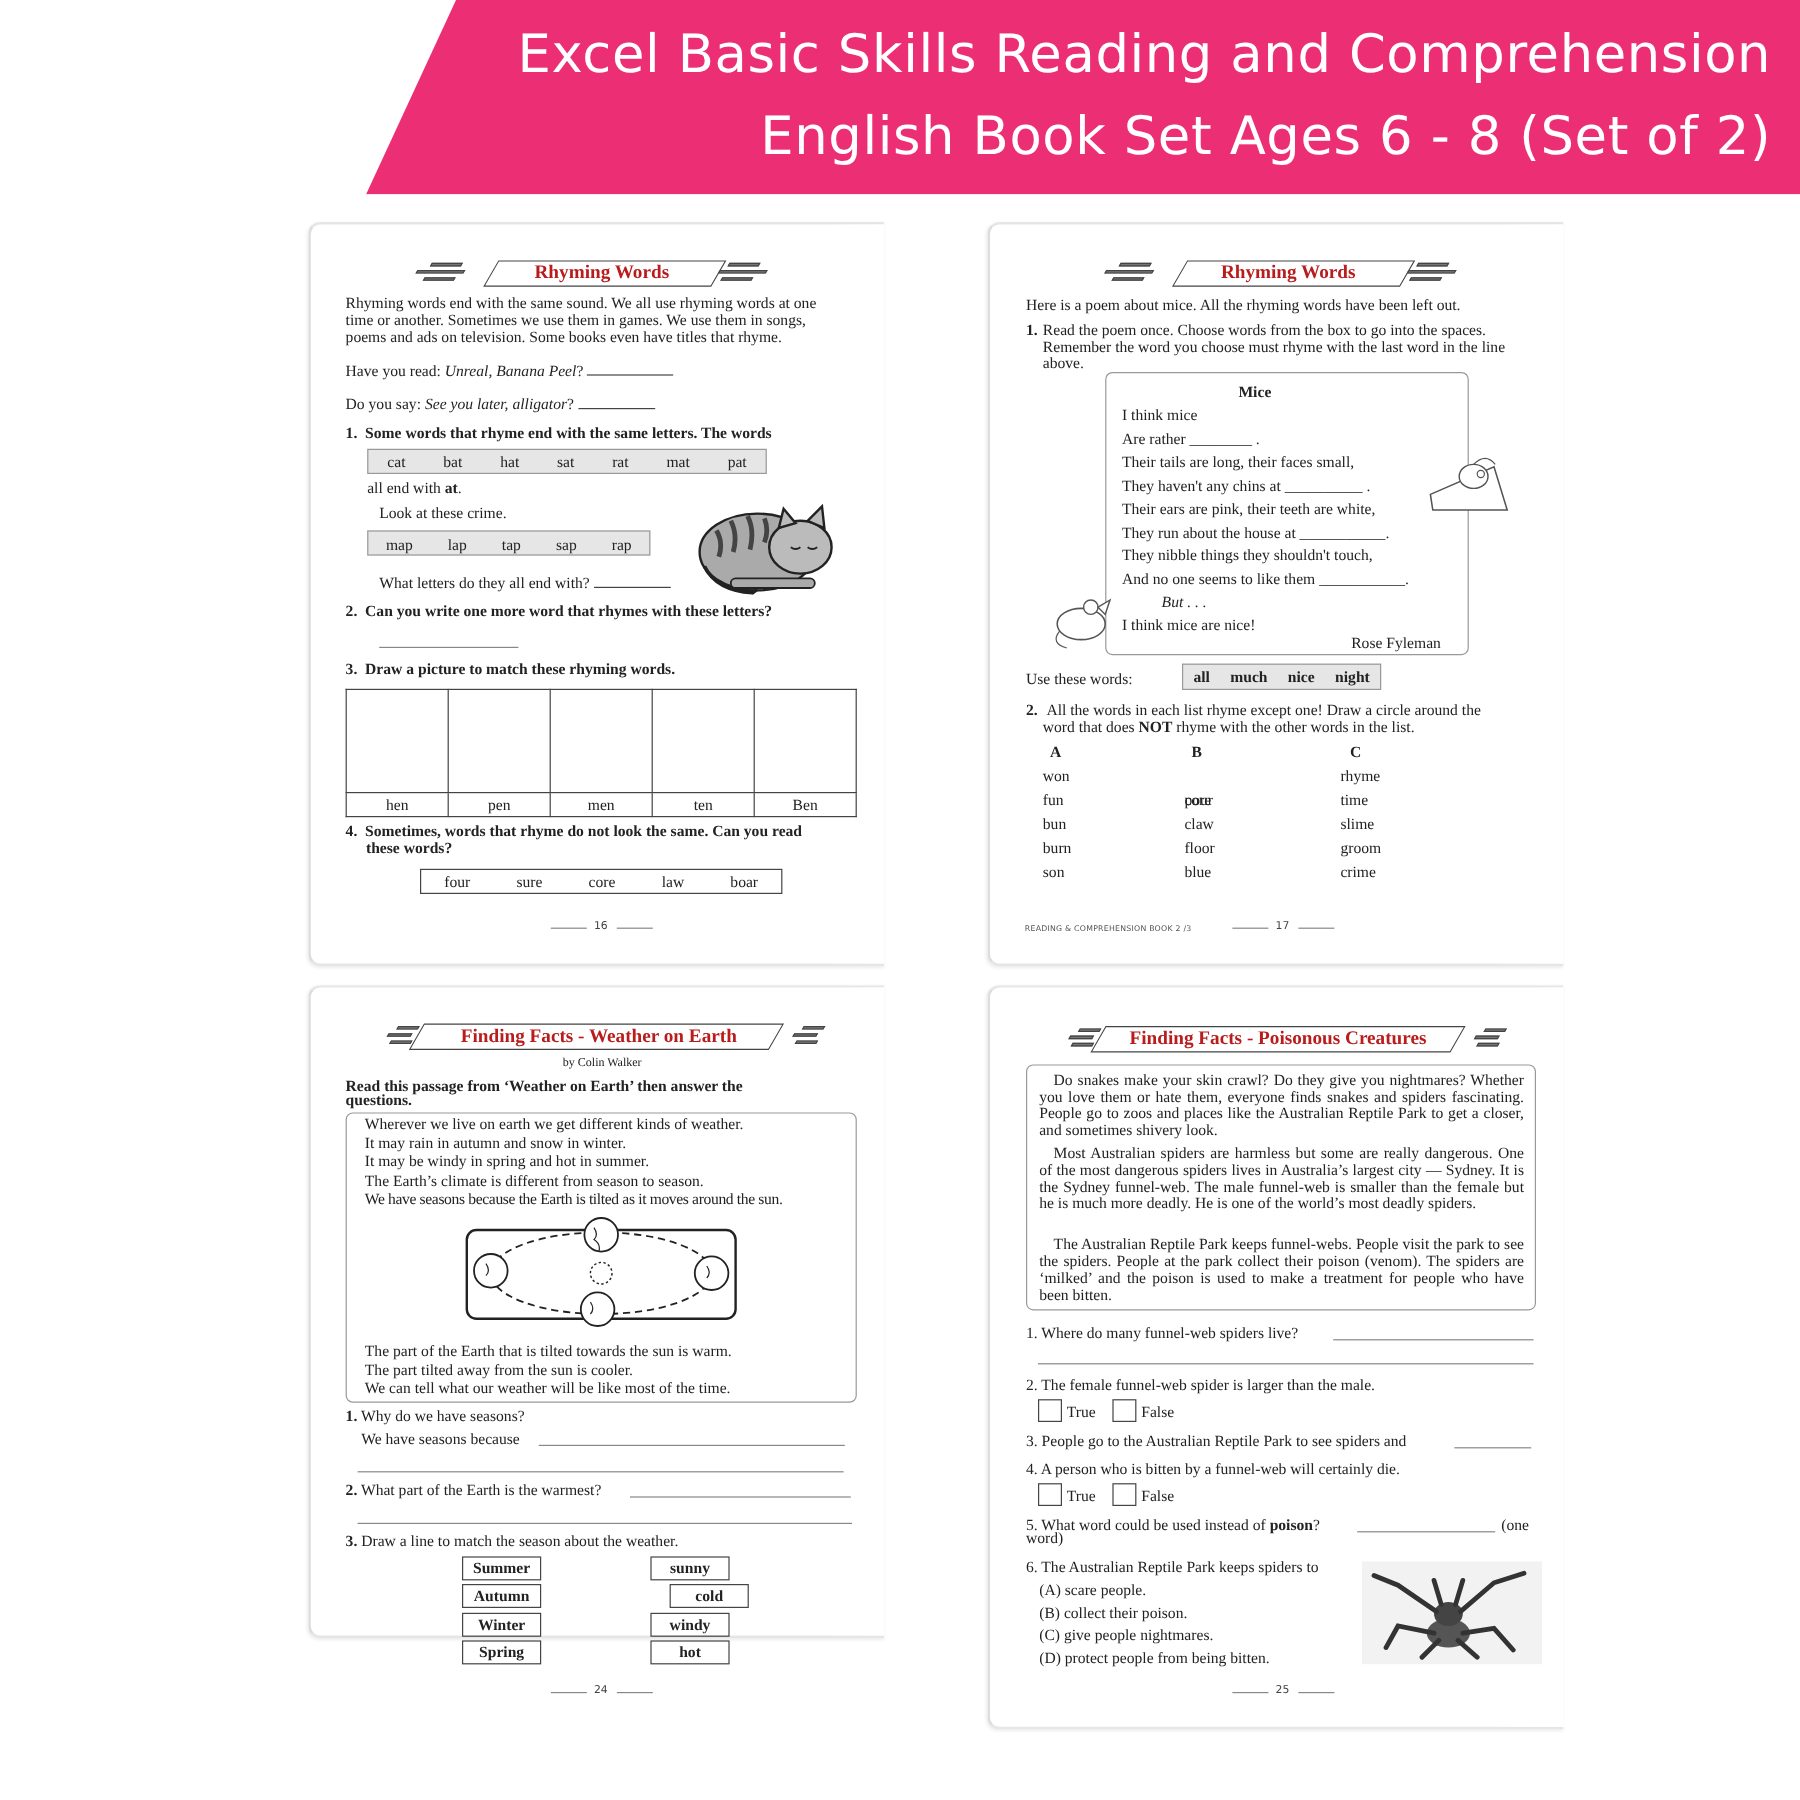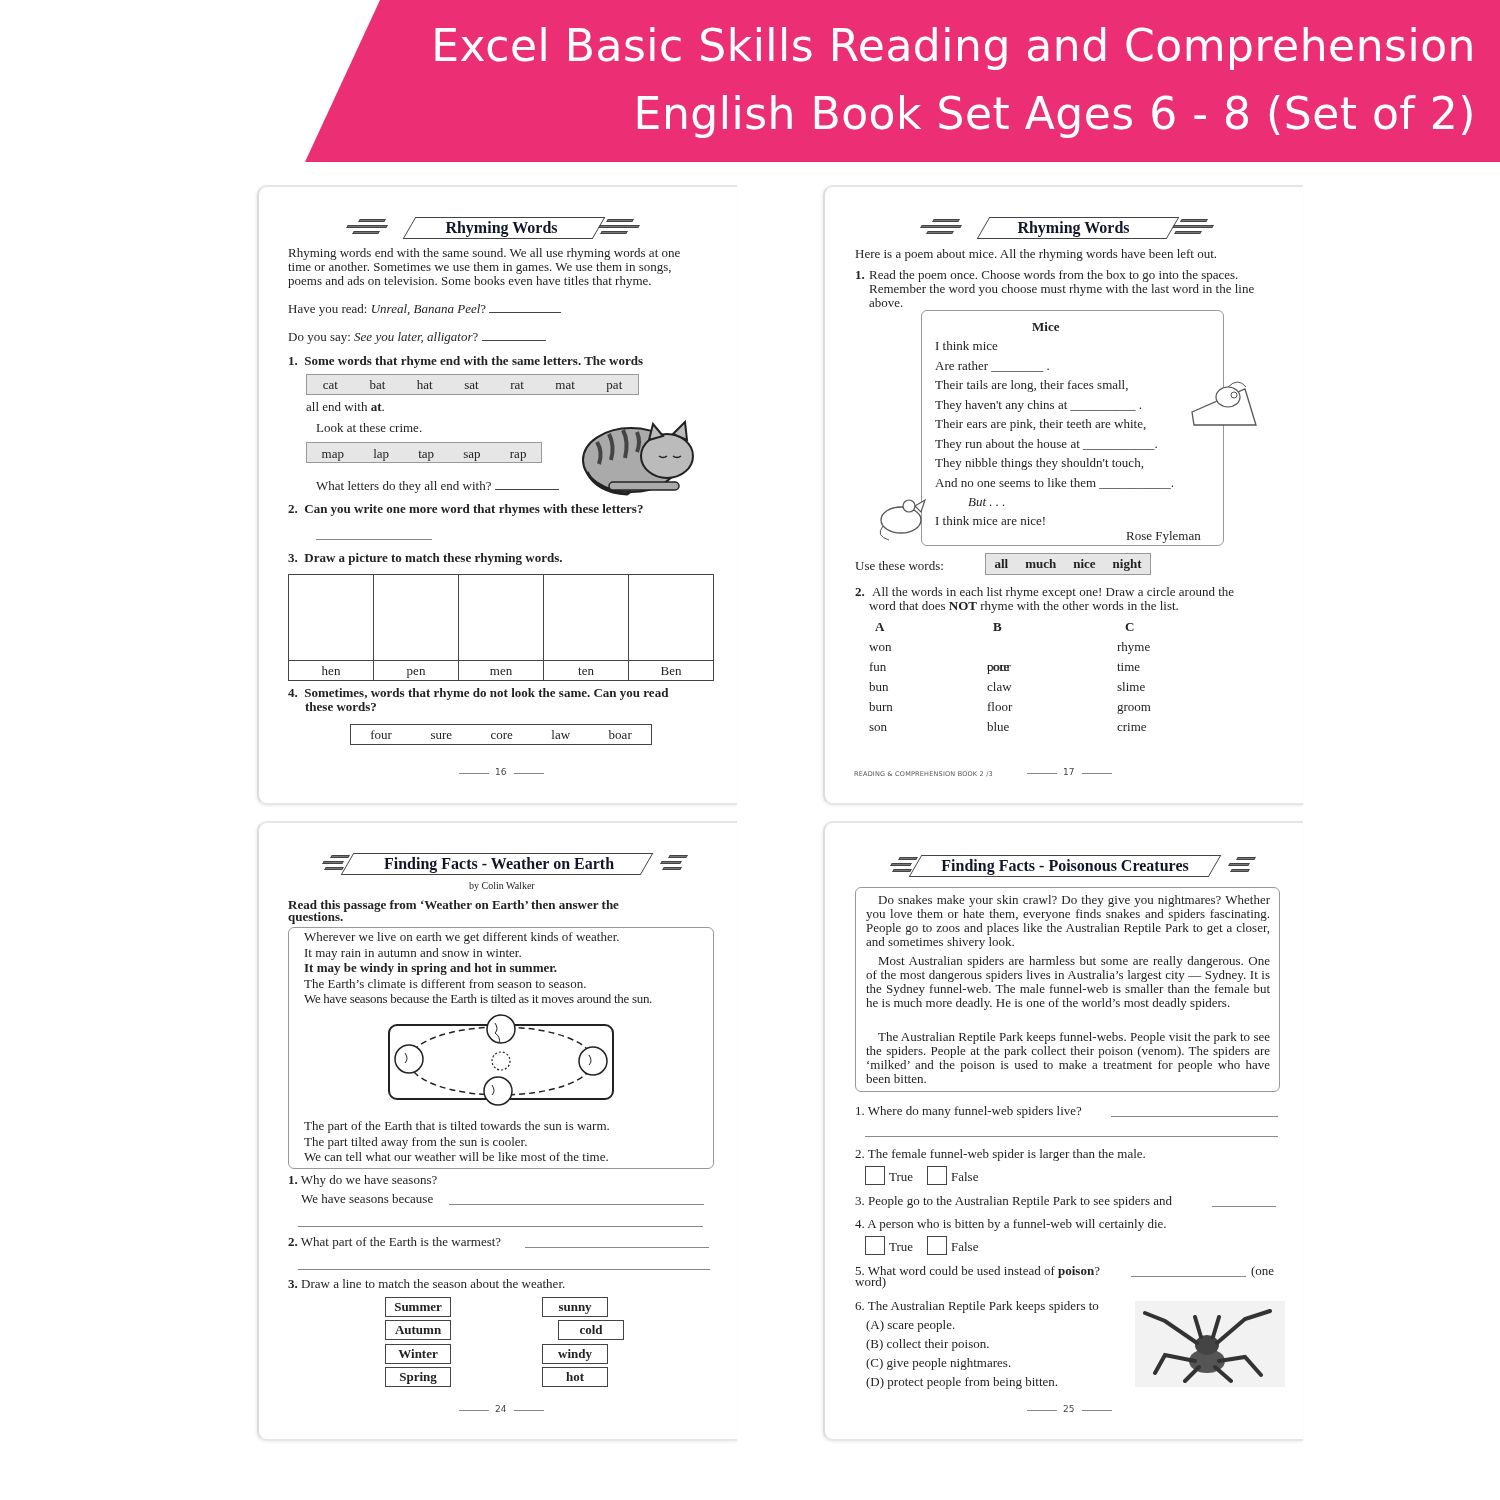--- a/index.html
+++ b/index.html
@@ -20,33 +20,33 @@
   .banner-line.l2 { top: 88px; }
 
   .page {
     position: absolute; background: #fff;
     border-left: 2px solid #ddd; border-top: 2px solid #e6e6e6; border-bottom: 2px solid #e6e6e6;
     border-radius: 10px 0 0 10px;
     box-shadow: -1px 1px 3px rgba(0,0,0,0.08);
   }
   #p16 { left: 257px; top: 185px; width: 480px; height: 620px; }
   #p17 { left: 823px; top: 185px; width: 480px; height: 620px; }
-  #p24 { left: 257px; top: 821px; width: 480px; height: 620px; }
+  #p24 { left: 257px; top: 821px; width: 480px; height: 544px; }
   #p25 { left: 823px; top: 821px; width: 480px; height: 620px; }
 
   .abs { position: absolute; white-space: nowrap; }
   .txt { font-size: 13px; line-height: 14px; color: #222; }
   .b { font-weight: bold; }
   .i { font-style: italic; }
 
   .title-ribbon {
     position: absolute; height: 22px;
     border: 1.5px solid #444; transform: skewX(-30deg);
   }
-  .title-text { position: absolute; font-weight: bold; font-size: 16px; text-align: center; color: #0f172a; }
+  .title-text { position: absolute; font-weight: bold; font-size: 16px; text-align: center; color: #b91c1c; }
   .deco {
     position: absolute; width: 44px; height: 20px;
   }
   .deco span { position: absolute; height: 3px; background: #777; border: 1px solid #444; }
 
   .wordbox {
     position: absolute; background: #e6e6e6; border: 1px solid #999;
     display: flex; justify-content: space-around; align-items: center;
     font-size: 13px;
   }
@@ -298,21 +298,21 @@
     <span style="left:4px;top:8px;width:20px;transform:skewX(-30deg)"></span>
     <span style="left:6px;top:14px;width:18px;transform:skewX(-30deg)"></span>
   </div>
   <div class="abs" style="left:210px;top:57px;font-size:10px;">by Colin Walker</div>
   <div class="abs txt b" style="left:29px;top:75px;">Read this passage from ‘Weather on Earth’ then answer the</div>
   <div class="abs txt b" style="left:29px;top:87px;">questions.</div>
 
   <div class="rounded-box" style="left:29px;top:104px;width:426px;height:242px;"></div>
   <div class="abs txt" style="left:45px;top:107px;">Wherever we live on earth we get different kinds of weather.</div>
   <div class="abs txt" style="left:45px;top:123px;">It may rain in autumn and snow in winter.</div>
-  <div class="abs txt" style="left:45px;top:138px;font-weight:bold;">It may be windy in spring and hot in summer.</div>
+  <div class="abs txt" style="left:45px;top:138px;">It may be windy in spring and hot in summer.</div>
   <div class="abs txt" style="left:45px;top:154px;">The Earth’s climate is different from season to season.</div>
   <div class="abs txt" style="left:45px;top:169px;letter-spacing:-0.3px;">We have seasons because the Earth is tilted as it moves around the sun.</div>
 
   <svg style="position:absolute;left:126px;top:188px;" width="230" height="95" viewBox="0 0 230 95">
     <rect x="4" y="14" width="224" height="74" rx="8" fill="none" stroke="#222" stroke-width="2"></rect>
     <ellipse cx="116" cy="50" rx="92" ry="34" fill="none" stroke="#222" stroke-width="1.5" stroke-dasharray="6 4"></ellipse>
     <circle cx="116" cy="18" r="14" fill="#fff" stroke="#222" stroke-width="1.5"></circle>
     <circle cx="113" cy="80" r="14" fill="#fff" stroke="#222" stroke-width="1.5"></circle>
     <circle cx="24" cy="48" r="14" fill="#fff" stroke="#222" stroke-width="1.5"></circle>
     <circle cx="208" cy="50" r="14" fill="#fff" stroke="#222" stroke-width="1.5"></circle>

